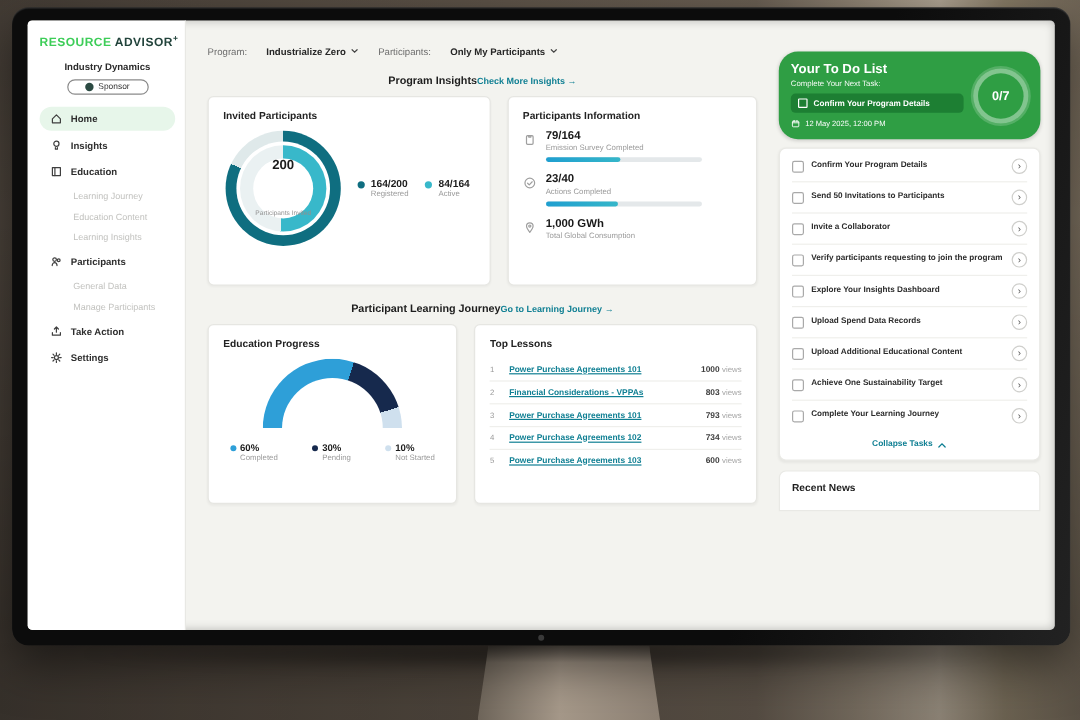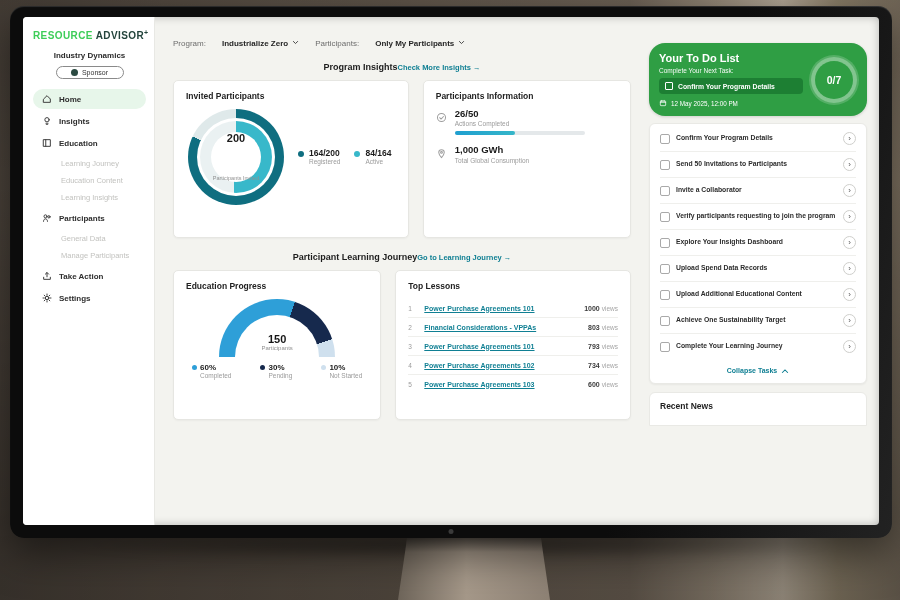--- a/index.html
+++ b/index.html
@@ -269,25 +269,38 @@
                 </span>
               </div>
             </div>
           </div>
         </div>
 
         <div class="card card-info">
           <div class="card-title">Participants Information</div>
           <div class="stat">
             <span class="stat-ic"><svg viewBox="0 0 12 12">
+                  <rect x="3" y="2.2" width="6" height="8" rx="1"></rect>
+                  <path d="M5 2.2h2v1.3H5z"></path>
+                </svg></span>
+            <span>
+              <div class="stat-val">79/164</div>
+              <div class="stat-lab">Emission Survey Completed</div>
+              <div class="bar">
+                  <i style="width: 48%;"></i>
+                </div>
+            </span>
+          </div>
+          <div class="stat">
+            <span class="stat-ic"><svg viewBox="0 0 12 12">
                   <circle cx="6" cy="6" r="4.4"></circle>
                   <path d="M4 6.2l1.5 1.5L8.2 4.9"></path>
                 </svg></span>
             <span>
-              <div class="stat-val">26/50</div>
+              <div class="stat-val">23/40</div>
               <div class="stat-lab">Actions Completed</div>
               <div class="bar">
                   <i style="width: 46%;"></i>
                 </div>
             </span>
           </div>
           <div class="stat">
             <span class="stat-ic"><svg viewBox="0 0 12 12">
                   <path d="M6 10.5C8 8 9 6.3 9 4.8A3 3 0 1 0 3 4.8C3 6.3 4 8 6 10.5z"></path>
                   <circle cx="6" cy="4.8" r="1"></circle>
@@ -307,24 +320,20 @@
         </span>
       </div>
 
       <div class="cards">
 
         <div class="card card-edu">
           <div class="card-title">Education Progress</div>
           <div class="gauge">
             <div class="gauge-arc" style="background: conic-gradient(from 270deg, rgb(46, 159, 216) 0deg, rgb(46, 159, 216) 108deg, rgb(22, 41, 77) 108deg, rgb(22, 41, 77) 162deg, rgb(207, 224, 238) 162deg, rgb(207, 224, 238) 180deg, transparent 180deg, transparent 360deg);"></div>
             <div class="gauge-hole"></div>
-          </div>
-          <div class="gauge-center">
-            <div class="g-val">150</div>
-            <div class="g-lab">Participants</div>
           </div>
           <div class="edu-legend">
             <div class="el-item">
               <div class="el-top">
                   <span class="el-dot" style="background: rgb(46, 159, 216);"></span>
                   <span class="el-pct">60%</span>
                 </div>
               <div class="el-lab">Completed</div>
             </div>
             <div class="el-item">

